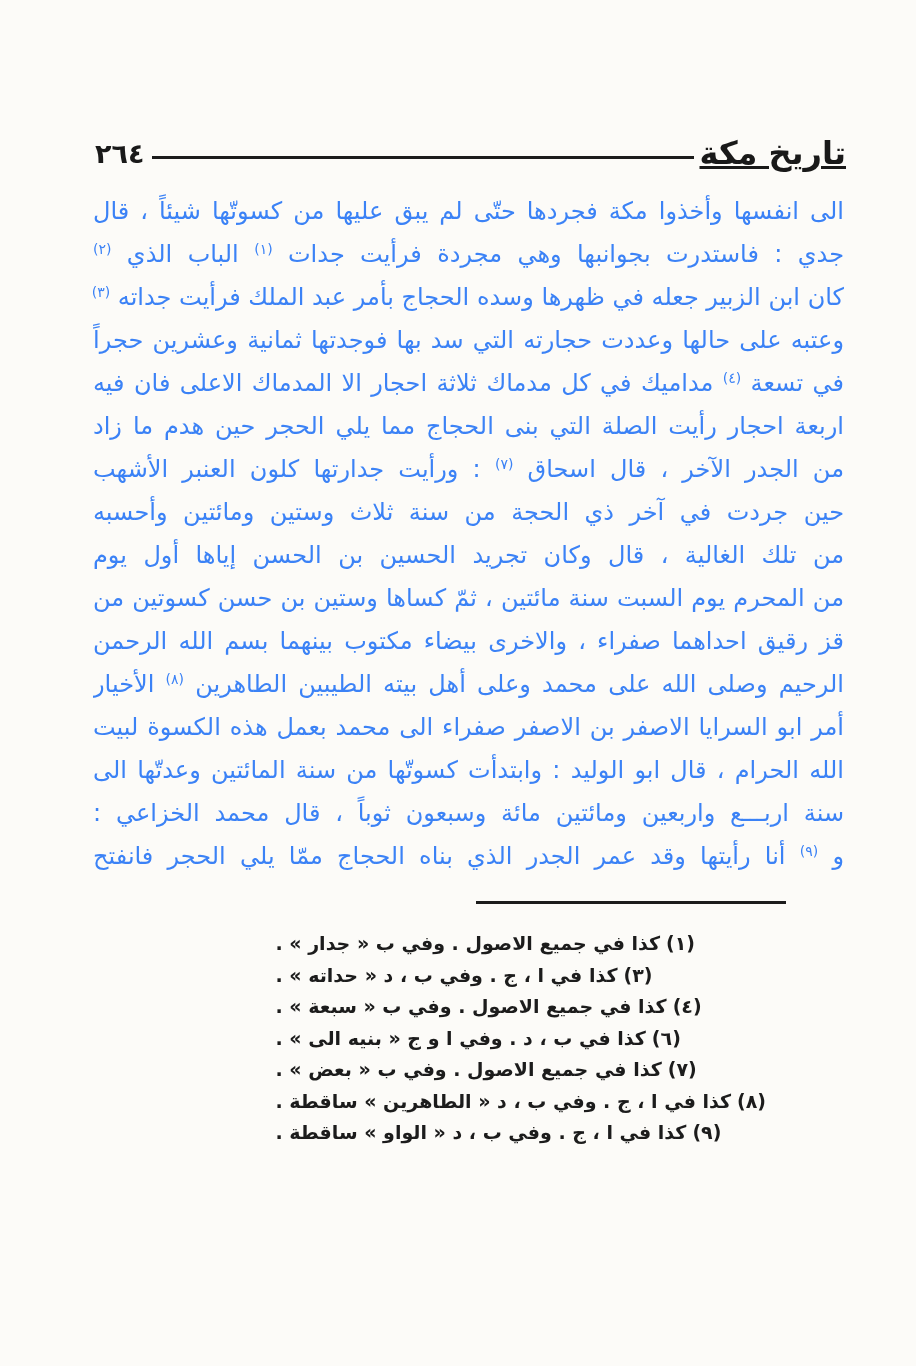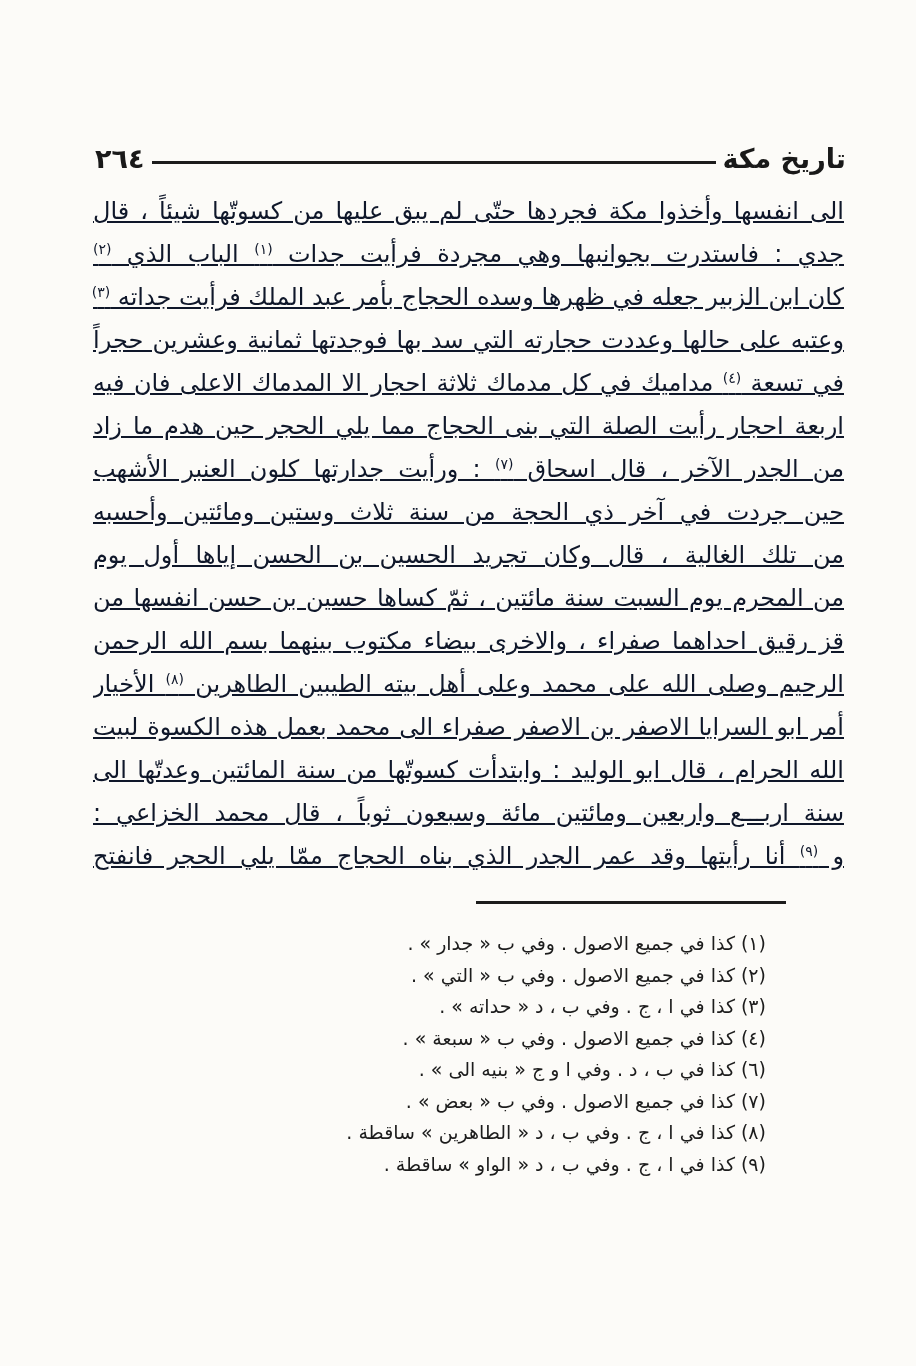--- a/index.html
+++ b/index.html
@@ -19,81 +19,81 @@
   }
   
   .header {
     position: absolute;
     top: 134px;
     left: 95px;
     right: 70px;
     display: flex;
     align-items: center;
     direction: ltr;
-    margin-top: 9px;
   }
   .page-number {
     font-size: 27px;
     font-weight: bold;
     letter-spacing: 1px;
     white-space: nowrap;
     padding-right: 6px;
   }
   .header-rule {
     flex: 1;
     height: 3px;
     background: #1c1c1c;
     margin: 8px 2px 0 2px;
   }
   .book-title {
-    font-size: 27px;
+    font-size: 32px;
     font-weight: bold;
     white-space: nowrap;
     padding-left: 4px;
+    text-decoration: underline;
   }
   
   .body-text {
     position: absolute;
     top: 190px;
     right: 72px;
     left: 93px;
     direction: rtl;
   }
   .line {
     font-size: 24px;
     line-height: 43px;
     height: 43px;
     overflow: hidden;
     text-align: justify;
     text-align-last: justify;
     text-justify: inter-word;
     white-space: nowrap;
-    color: #0f172a;
-    text-decoration: underline;
+    color: #3b82f6;
   }
   .line sup.fn {
     font-size: 14px;
     line-height: 0;
     vertical-align: 8px;
   }
   
   .footnote-rule {
     position: absolute;
     top: 901px;
     right: 130px;
     width: 310px;
     height: 3px;
     background: #1c1c1c;
   }
   .footnotes {
     position: absolute;
     top: 928px;
     right: 150px;
     direction: rtl;
-    text-align: right;
+    text-align: left;
+    font-weight: bold;
   }
   .footnote {
     font-size: 19px;
     line-height: 31.5px;
     white-space: nowrap;
     color: #1c1c1c;
   }
   .footnote .marker {
     padding-left: 6px;
   }
@@ -112,37 +112,34 @@
   <div class="body-text">
     <div class="line">الى انفسها وأخذوا مكة فجردها حتّى لم يبق عليها من كسوتّها شيئاً ، قال</div>
     <div class="line">جدي : فاستدرت بجوانبها وهي مجردة فرأيت جدات <sup class="fn">(١)</sup> الباب الذي <sup class="fn">(٢)</sup></div>
     <div class="line">كان ابن الزبير جعله في ظهرها وسده الحجاج بأمر عبد الملك فرأيت جداته <sup class="fn">(٣)</sup></div>
     <div class="line">وعتبه على حالها وعددت حجارته التي سد بها فوجدتها ثمانية وعشرين حجراً</div>
     <div class="line">في تسعة <sup class="fn">(٤)</sup> مداميك في كل مدماك ثلاثة احجار الا المدماك الاعلى فان فيه</div>
     <div class="line">اربعة احجار رأيت الصلة التي بنى الحجاج مما يلي الحجر حين هدم ما زاد</div>
     <div class="line">من الجدر الآخر ، قال اسحاق <sup class="fn">(٧)</sup> : ورأيت جدارتها كلون العنبر الأشهب</div>
     <div class="line">حين جردت في آخر ذي الحجة من سنة ثلاث وستين ومائتين وأحسبه</div>
     <div class="line">من تلك الغالية ، قال وكان تجريد الحسين بن الحسن إياها أول يوم</div>
-    <div class="line">من المحرم يوم السبت سنة مائتين ، ثمّ كساها حسين بن حسن انفسها من</div>
+    <div class="line">من المحرم يوم السبت سنة مائتين ، ثمّ كساها وستين بن حسن كسوتين من</div>
     <div class="line">قز رقيق احداهما صفراء ، والاخرى بيضاء مكتوب بينهما بسم الله الرحمن</div>
     <div class="line">الرحيم وصلى الله على محمد وعلى أهل بيته الطيبين الطاهرين <sup class="fn">(٨)</sup> الأخيار</div>
     <div class="line">أمر ابو السرايا الاصفر بن الاصفر صفراء الى محمد بعمل هذه الكسوة لبيت</div>
     <div class="line">الله الحرام ، قال ابو الوليد : وابتدأت كسوتّها من سنة المائتين وعدتّها الى</div>
     <div class="line">سنة اربـــع واربعين ومائتين مائة وسبعون ثوباً ، قال محمد الخزاعي :</div>
     <div class="line">و <sup class="fn">(٩)</sup> أنا رأيتها وقد عمر الجدر الذي بناه الحجاج ممّا يلي الحجر فانفتح</div>
   </div>
 
   <div class="footnote-rule"></div>
 
   <div class="footnotes">
     <div class="footnote">
       <span class="marker">(١)</span><span>كذا في جميع الاصول . وفي ب « جدار » .</span>
-    </div>
-    <div class="footnote">
-      <span class="marker">(٢)</span><span>كذا في جميع الاصول . وفي ب « التي » .</span>
     </div>
     <div class="footnote">
       <span class="marker">(٣)</span><span>كذا في ا ، ج . وفي ب ، د « حداته » .</span>
     </div>
     <div class="footnote">
       <span class="marker">(٤)</span><span>كذا في جميع الاصول . وفي ب « سبعة » .</span>
     </div>
     <div class="footnote">
       <span class="marker">(٦)</span><span>كذا في ب ، د . وفي ا و ج « بنيه الى » .</span>
     </div>

